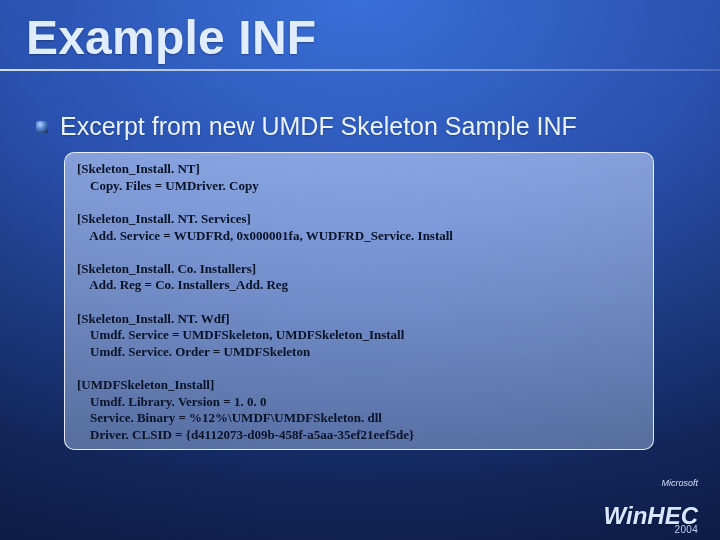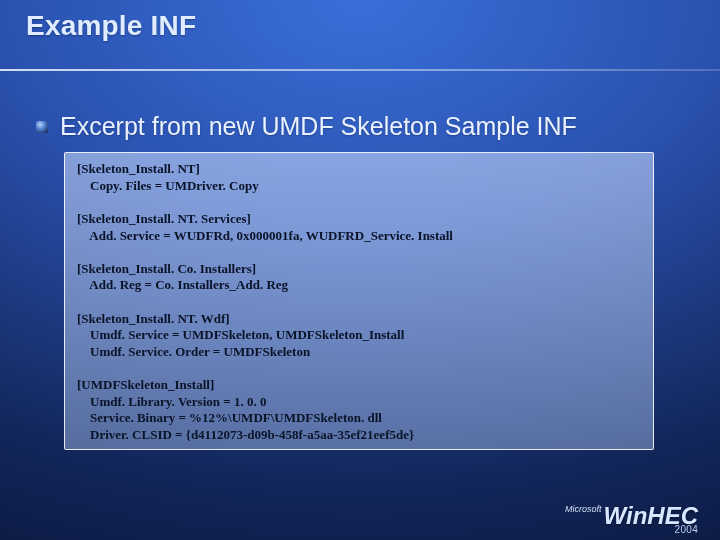--- a/index.html
+++ b/index.html
@@ -14,21 +14,21 @@
     width: 720px;
     height: 540px;
     background: radial-gradient(ellipse 140% 120% at 50% 0%, #3a6fd8 0%, #2a52b0 35%, #12265a 75%, #0a163a 100%);
     position: relative;
     box-sizing: border-box;
   }
   .title {
     position: absolute;
     top: 10px;
     left: 26px;
-    font-size: 28px;
+    font-size: 48px;
     font-weight: bold;
     color: #e0ecff;
     font-family: "Arial Black", Arial, sans-serif;
     letter-spacing: 0.2px;
     text-shadow: 0 1px 2px rgba(0,0,0,0.3);
   }
   .title-rule {
     position: absolute;
     top: 69px;
     left: 0;
@@ -60,37 +60,38 @@
   .code-box {
     position: absolute;
     top: 152px;
     left: 64px;
     width: 590px;
     height: 298px;
     box-sizing: border-box;
     padding: 8px 12px 8px 12px;
     background: linear-gradient(to bottom, rgba(210, 225, 255, 0.55), rgba(170, 195, 240, 0.45));
     border: 1px solid rgba(255,255,255,0.85);
-    border-radius: 2px;
+    border-radius: 10px;
     font-family: "Comic Sans MS", "Comic Sans", cursive;
     font-size: 13px;
     line-height: 1.28;
     color: #0a1328;
     font-weight: bold;
     white-space: pre;
     overflow: hidden;
   }
   .footer {
     position: absolute;
     bottom: 12px;
     right: 22px;
     display: flex;
     align-items: flex-end;
     gap: 2px;
     color: #d9e6ff;
+    flex-direction: column;
   }
   .ms {
     font-size: 9px;
     font-style: italic;
     font-family: "Segoe UI", Arial, sans-serif;
     line-height: 1;
     margin-bottom: 14px;
     opacity: 0.95;
   }
   .winhec {

